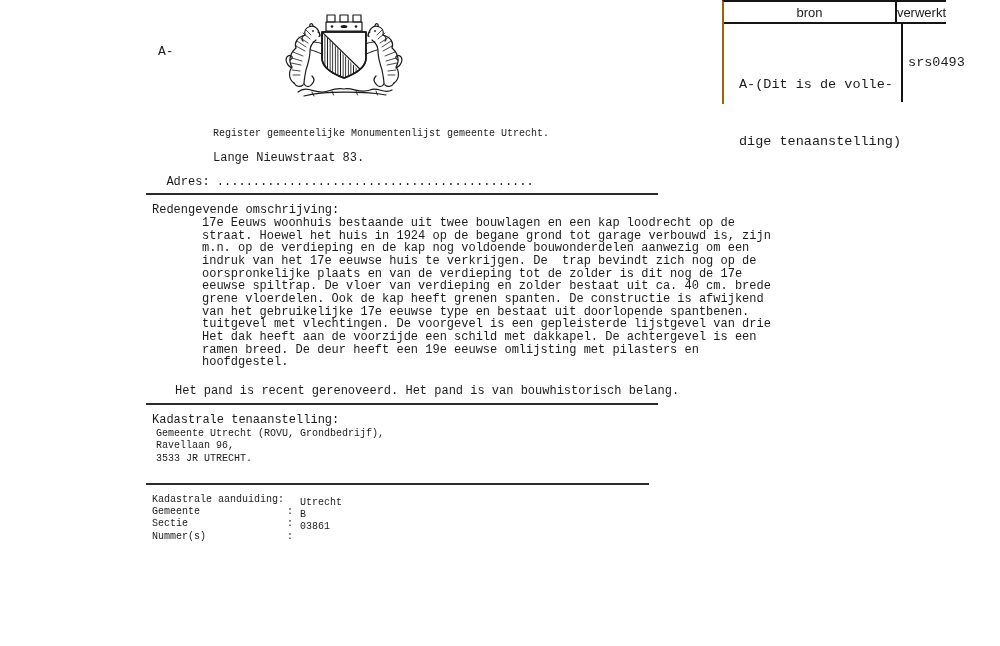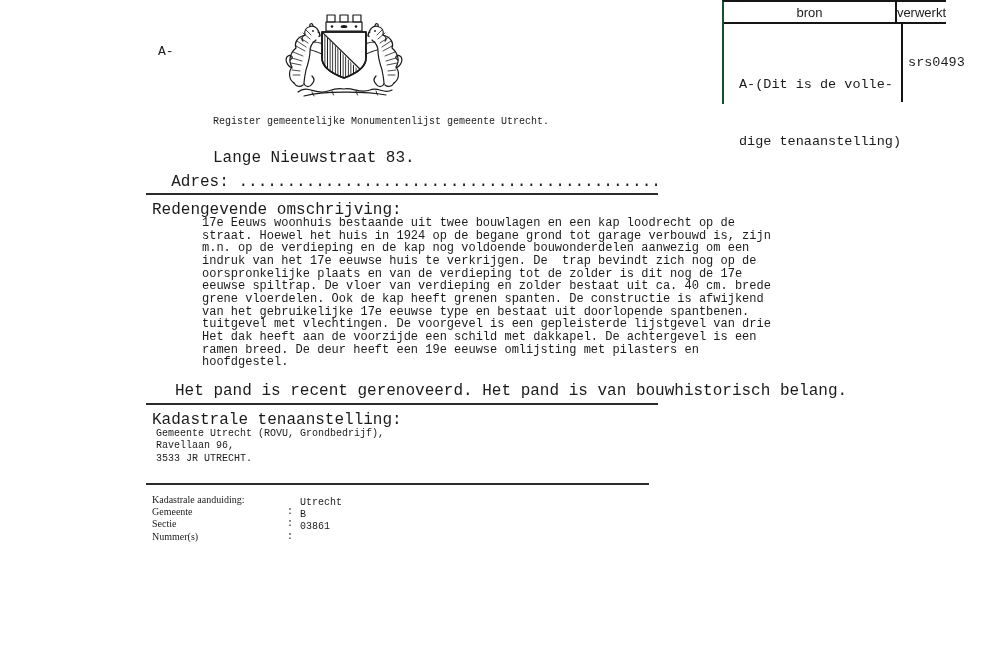--- a/index.html
+++ b/index.html
@@ -2,46 +2,46 @@
 <html><head>
 <meta charset="utf-8">
 <style>
   html,body{margin:0;padding:0;}
   body{
     width:1000px;height:646px;position:relative;overflow:hidden;
     background:#ffffff;color:#1b1b1b;
     font-family:"Liberation Mono","DejaVu Sans Mono",monospace;
   }
   .abs{position:absolute;}
-  .mono10{font-size:16px;line-height:12px;white-space:pre;}
+  .mono10{font-size:12px;line-height:12px;white-space:pre;}
   
   .corner-table{
     position:absolute;left:722px;top:0;width:224px;height:104px;
-    border-top:2px solid #151515;border-left:2px solid #14532d;
+    border-top:2px solid #151515;border-left:2px solid #a16207;
     box-sizing:border-box;
   }
   .ct-row{display:flex;box-sizing:border-box;}
   .ct-header{height:22px;border-bottom:2px solid #151515;
     font-family:"Liberation Sans","DejaVu Sans",sans-serif;font-size:13px;}
   .ct-cell{box-sizing:border-box;}
   .ct-bron{width:192px;border-right:2px solid #151515;}
   .ct-verwerkt{flex:1;}
   .ct-header .ct-cell{display:flex;align-items:center;justify-content:center;}
   .ct-body{height:78px;font-size:13.5px;}
   .ct-body .ct-bron{padding:13px 0 0 15px;line-height:19px;white-space:pre;}
   .ct-body .ct-verwerkt{padding:31px 0 0 5px;}
   
   .rule{position:absolute;height:2px;background:#2b2b2b;}
   
-  .title{font-size:10px;white-space:pre;}
+  .title{font-size:10px;white-space:pre;margin-top:12px;}
   .desc-lines div{font-size:12px;line-height:12.65px;white-space:pre;margin-left:45px;}
   .ten-lines div{font-size:10px;line-height:12.4px;white-space:pre;}
   
   .kad-row{position:relative;height:12.2px;font-size:10px;}
-  .kad-row .lbl{position:absolute;left:0;top:0;white-space:pre;font-family:Liberation Serif, serif;}
+  .kad-row .lbl{position:absolute;left:0;top:0;white-space:pre;}
   .kad-row .col{position:absolute;left:135px;top:0;}
   .kad-row .val{position:absolute;left:148px;top:3px;white-space:pre;}
   svg{display:block;}
 </style>
 </head>
 <body>
 
 <div class="corner-table">
   <div class="ct-row ct-header">
     <div class="ct-cell ct-bron">

